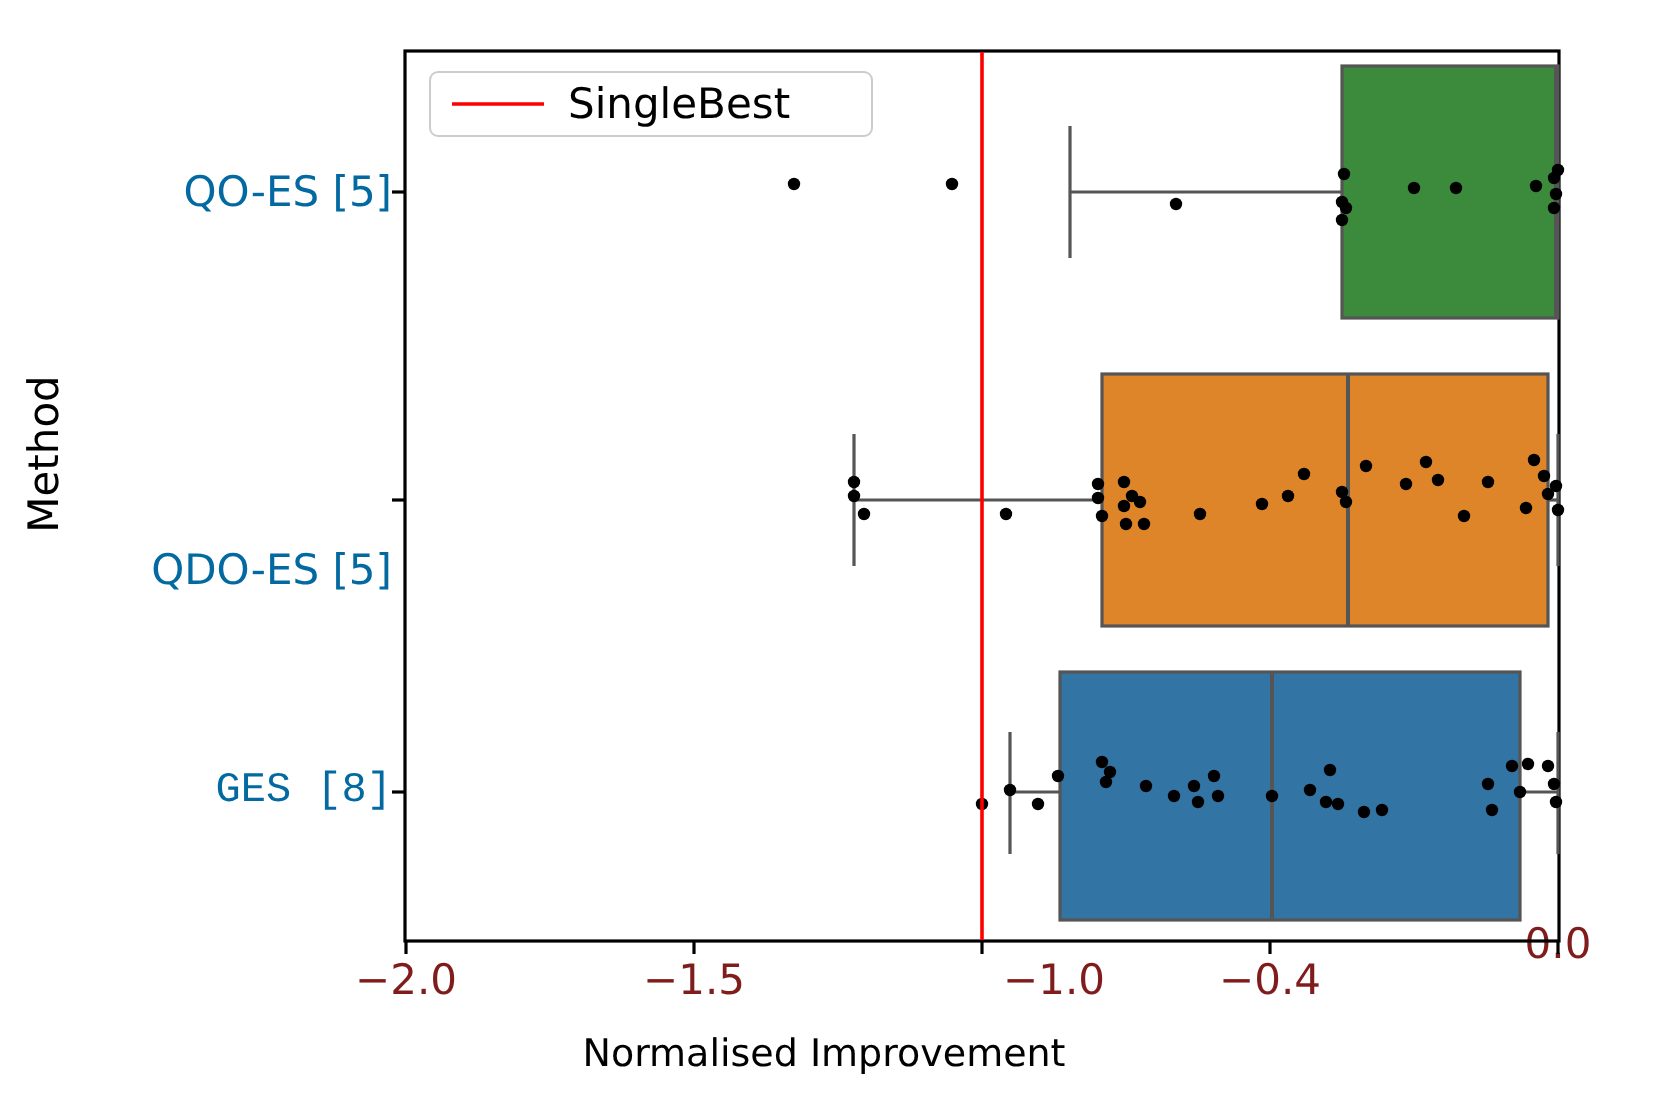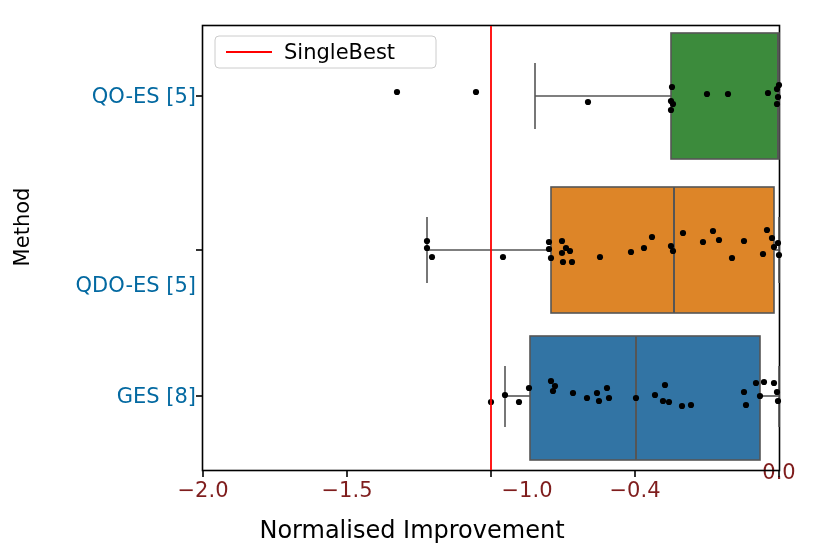--- a/index.html
+++ b/index.html
@@ -24,21 +24,21 @@
     position: absolute;
     font-size: 21px;
     color: #000000;
     white-space: nowrap;
   }
   #xlabel {
     left: 0;
     width: 824px;
     top: 516px;
     text-align: center;
-    font-size: 24px;
+    font-size: 19px;
   }
   #ylabel-wrap {
     position: absolute;
     left: -108px;
     top: 215px;
     width: 260px;
     text-align: center;
     transform: rotate(-90deg);
     transform-origin: center center;
   }
@@ -70,21 +70,21 @@
 <div id="figure">
 
   <div id="ylabel-wrap">
     <span id="ylabel">Method</span>
   </div>
 
   <div class="axis-label" id="xlabel">Normalised Improvement</div>
 
   <div class="tick-label-y" style="left:0px; top:96px; width:196px;">QO-ES [5]</div>
   <div class="tick-label-y" style="left:0px; top:262px; width:196px;margin-top:23px;">QDO-ES [5]</div>
-  <div class="tick-label-y" style="left:0px; top:396px; width:196px;">GES [8]</div>
+  <div class="tick-label-y" style="left:0px; top:396px; width:196px;font-family:Liberation Mono, monospace;">GES [8]</div>
 
   <div class="tick-label-x" style="left:203px; top:478px;">−2.0</div>
   <div class="tick-label-x" style="left:347px; top:478px;">−1.5</div>
   <div class="tick-label-x" style="left:491px; top:478px;margin-left:36px;">−1.0</div>
   <div class="tick-label-x" style="left:635px; top:478px;">−0.4</div>
   <div class="tick-label-x" style="left:779px; top:460px;">0.0</div>
 
   <svg id="plot" width="830" height="554" style="position:absolute;left:0;top:0;">
 
     <rect x="202.5" y="25.5" width="577" height="445" fill="none" stroke="#000000" stroke-width="1.6"></rect>

